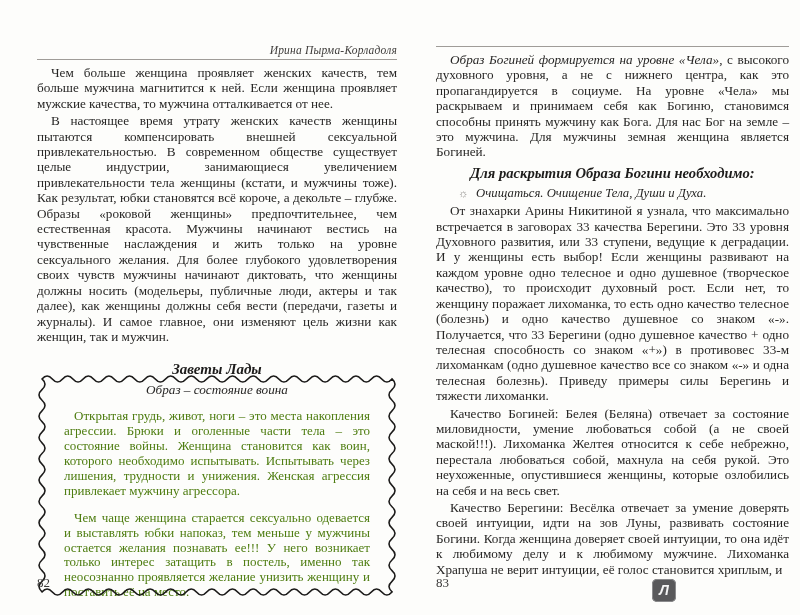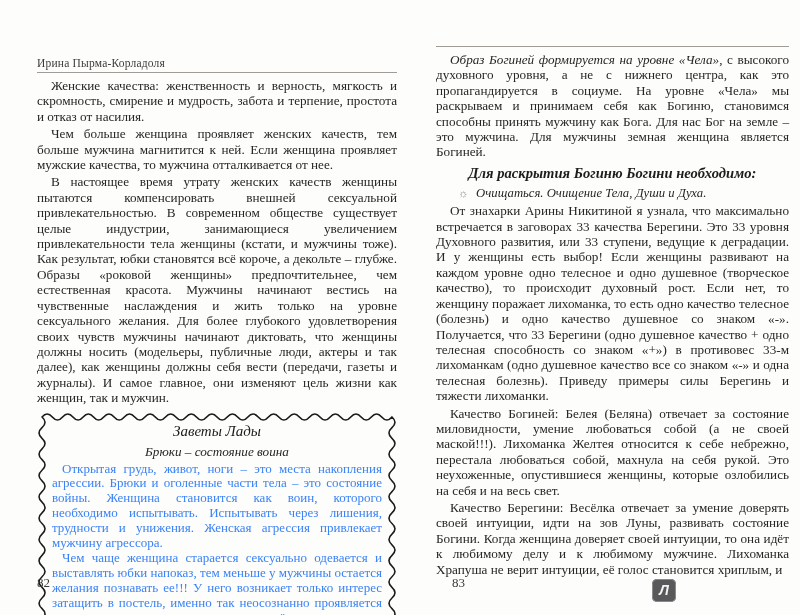--- a/index.html
+++ b/index.html
@@ -7,22 +7,22 @@
     width:800px;height:615px;position:relative;overflow:hidden;
     background:#fdfdfb;
     font-family:"Liberation Serif","DejaVu Serif",serif;
     color:#262524;
   }
   .page{position:absolute;top:44px;}
   .page.left{left:37px;width:360px;}
   .page.right{left:436px;width:353px;}
 
   .running-head{
-    font-size:11.5px;line-height:13px;text-align:left;
-    color:#3e3c3a;letter-spacing:.2px;margin-top:13px;
+    font-style:italic;font-size:11.5px;line-height:13px;text-align:right;
+    color:#3e3c3a;letter-spacing:.2px;
   }
   .head-rule{border:0;border-top:1px solid #9f9c98;margin:2px 0 5px;}
 
   p.body-p{
     margin:0 0 2px;font-size:13.2px;line-height:15.4px;
     text-align:justify;text-indent:14px;color:#272625;
   }
   .section-heading{
     font-weight:bold;font-style:italic;font-size:14.6px;line-height:17px;
     text-align:center;margin:5px 0 4px;color:#1e1d1c;
@@ -30,35 +30,35 @@
   .bullet-row{
     margin:0 0 2px 22px;font-size:12.7px;line-height:15.4px;color:#272625;
     display:flex;gap:8px;align-items:baseline;
   }
   .bullet-row .sun{color:#8f8d8a;font-size:11px;flex:0 0 auto;}
   .bullet-row i{}
 
   .lada-box{position:relative;margin-top:6px;padding:11px 15px 9px;}
   .lada-box svg.wavy{position:absolute;inset:0;width:100%;height:100%;pointer-events:none;}
   .box-title{
-    text-align:center;font-weight:normal;font-style:italic;font-size:15px;
+    text-align:center;font-weight:bold;font-style:italic;font-size:15px;
     line-height:17px;margin-bottom:4px;color:#1c1b1a;
   }
   .box-subtitle{
     text-align:center;font-style:italic;font-size:13.2px;line-height:15px;
     margin-bottom:3px;color:#272625;
   }
   .lada-box p{
-    margin:0;font-size:13px;line-height:14.9px;text-align:justify;
-    text-indent:10px;color:#3b82f6;
+    margin:12px;font-size:13px;line-height:14.9px;text-align:justify;
+    text-indent:10px;color:#4d7c0f;
   }
 
   .pagenum{position:absolute;top:575px;font-size:13px;color:#3a3938;text-align:left;}
   .pagenum.pn-left{left:37px;width:330px;}
-  .pagenum.pn-right{left:452px;width:326px;}
+  .pagenum.pn-right{left:436px;width:326px;}
 
   .watermark{
     position:absolute;left:652px;top:579px;width:24px;height:23px;
     background:#59595b;border-radius:5px;
     display:flex;align-items:center;justify-content:center;
     box-shadow:0 0 0 1px #8b8b8d inset;
   }
   .watermark span{
     color:#f5f5f5;font-family:"Liberation Sans","DejaVu Sans",sans-serif;
     font-weight:bold;font-style:italic;font-size:14px;line-height:1;
@@ -68,41 +68,40 @@
 </style>
 </head>
 <body>
 
 <div>
 
   <section class="page left">
     <div class="running-head">Ирина Пырма-Корладоля</div>
     <hr class="head-rule">
 
-    <p class="body-p">Женские качества: женственность и верность, мягкость и скромность, смирение и мудрость, забота и терпение, простота и отказ от насилия.</p>
     <p class="body-p">Чем больше женщина проявляет женских качеств, тем больше мужчина магнитится к ней. Если женщина проявляет мужские качества, то мужчина отталкивается от нее.</p>
     <p class="body-p">В настоящее время утрату женских качеств женщины пытаются компенсировать внешней сексуальной привлекательностью. В современном обществе существует целые индустрии, занимающиеся увеличением привлекательности тела женщины (кстати, и мужчины тоже). Как результат, юбки становятся всё короче, а декольте – глубже. Образы «роковой женщины» предпочтительнее, чем естественная красота. Мужчины начинают вестись на чувственные наслаждения и жить только на уровне сексуального желания. Для более глубокого удовлетворения своих чувств мужчины начинают диктовать, что женщины должны носить (модельеры, публичные люди, актеры и так далее), как женщины должны себя вести (передачи, газеты и журналы). И самое главное, они изменяют цель жизни как женщин, так и мужчин.</p>
 
     <div class="lada-box">
       <svg class="wavy" aria-hidden="true" viewBox="0 0 360 223">
           <path d="M 5 5 q 5.147058823529412 -6 10.294117647058824 0 q 5.147058823529412 6 10.294117647058824 0 q 5.147058823529412 -6 10.294117647058824 0 q 5.147058823529412 6 10.294117647058824 0 q 5.147058823529412 -6 10.294117647058824 0 q 5.147058823529412 6 10.294117647058824 0 q 5.147058823529412 -6 10.294117647058824 0 q 5.147058823529412 6 10.294117647058824 0 q 5.147058823529412 -6 10.294117647058824 0 q 5.147058823529412 6 10.294117647058824 0 q 5.147058823529412 -6 10.294117647058824 0 q 5.147058823529412 6 10.294117647058824 0 q 5.147058823529412 -6 10.294117647058824 0 q 5.147058823529412 6 10.294117647058824 0 q 5.147058823529412 -6 10.294117647058824 0 q 5.147058823529412 6 10.294117647058824 0 q 5.147058823529412 -6 10.294117647058824 0 q 5.147058823529412 6 10.294117647058824 0 q 5.147058823529412 -6 10.294117647058824 0 q 5.147058823529412 6 10.294117647058824 0 q 5.147058823529412 -6 10.294117647058824 0 q 5.147058823529412 6 10.294117647058824 0 q 5.147058823529412 -6 10.294117647058824 0 q 5.147058823529412 6 10.294117647058824 0 q 5.147058823529412 -6 10.294117647058824 0 q 5.147058823529412 6 10.294117647058824 0 q 5.147058823529412 -6 10.294117647058824 0 q 5.147058823529412 6 10.294117647058824 0 q 5.147058823529412 -6 10.294117647058824 0 q 5.147058823529412 6 10.294117647058824 0 q 5.147058823529412 -6 10.294117647058824 0 q 5.147058823529412 6 10.294117647058824 0 q 5.147058823529412 -6 10.294117647058824 0 q 5.147058823529412 6 10.294117647058824 0 q 6 5.325 0 10.65 q -6 5.325 0 10.65 q 6 5.325 0 10.65 q -6 5.325 0 10.65 q 6 5.325 0 10.65 q -6 5.325 0 10.65 q 6 5.325 0 10.65 q -6 5.325 0 10.65 q 6 5.325 0 10.65 q -6 5.325 0 10.65 q 6 5.325 0 10.65 q -6 5.325 0 10.65 q 6 5.325 0 10.65 q -6 5.325 0 10.65 q 6 5.325 0 10.65 q -6 5.325 0 10.65 q 6 5.325 0 10.65 q -6 5.325 0 10.65 q 6 5.325 0 10.65 q -6 5.325 0 10.65 q -5.147058823529412 6 -10.294117647058824 0 q -5.147058823529412 -6 -10.294117647058824 0 q -5.147058823529412 6 -10.294117647058824 0 q -5.147058823529412 -6 -10.294117647058824 0 q -5.147058823529412 6 -10.294117647058824 0 q -5.147058823529412 -6 -10.294117647058824 0 q -5.147058823529412 6 -10.294117647058824 0 q -5.147058823529412 -6 -10.294117647058824 0 q -5.147058823529412 6 -10.294117647058824 0 q -5.147058823529412 -6 -10.294117647058824 0 q -5.147058823529412 6 -10.294117647058824 0 q -5.147058823529412 -6 -10.294117647058824 0 q -5.147058823529412 6 -10.294117647058824 0 q -5.147058823529412 -6 -10.294117647058824 0 q -5.147058823529412 6 -10.294117647058824 0 q -5.147058823529412 -6 -10.294117647058824 0 q -5.147058823529412 6 -10.294117647058824 0 q -5.147058823529412 -6 -10.294117647058824 0 q -5.147058823529412 6 -10.294117647058824 0 q -5.147058823529412 -6 -10.294117647058824 0 q -5.147058823529412 6 -10.294117647058824 0 q -5.147058823529412 -6 -10.294117647058824 0 q -5.147058823529412 6 -10.294117647058824 0 q -5.147058823529412 -6 -10.294117647058824 0 q -5.147058823529412 6 -10.294117647058824 0 q -5.147058823529412 -6 -10.294117647058824 0 q -5.147058823529412 6 -10.294117647058824 0 q -5.147058823529412 -6 -10.294117647058824 0 q -5.147058823529412 6 -10.294117647058824 0 q -5.147058823529412 -6 -10.294117647058824 0 q -5.147058823529412 6 -10.294117647058824 0 q -5.147058823529412 -6 -10.294117647058824 0 q -5.147058823529412 6 -10.294117647058824 0 q -5.147058823529412 -6 -10.294117647058824 0 q -6 -5.325 0 -10.65 q 6 -5.325 0 -10.65 q -6 -5.325 0 -10.65 q 6 -5.325 0 -10.65 q -6 -5.325 0 -10.65 q 6 -5.325 0 -10.65 q -6 -5.325 0 -10.65 q 6 -5.325 0 -10.65 q -6 -5.325 0 -10.65 q 6 -5.325 0 -10.65 q -6 -5.325 0 -10.65 q 6 -5.325 0 -10.65 q -6 -5.325 0 -10.65 q 6 -5.325 0 -10.65 q -6 -5.325 0 -10.65 q 6 -5.325 0 -10.65 q -6 -5.325 0 -10.65 q 6 -5.325 0 -10.65 q -6 -5.325 0 -10.65 q 6 -5.325 0 -10.65" fill="none" stroke="#1b1a19" stroke-width="1.6" stroke-linecap="round"></path>
         </svg>
       <div class="box-title">Заветы Лады</div>
-      <div class="box-subtitle">Брюки – состояние воина</div>
+      <div class="box-subtitle">Образ – состояние воина</div>
       <p>Открытая грудь, живот, ноги – это места накопления агрессии. Брюки и оголенные части тела – это состояние войны. Женщина становится как воин, которого необходимо испытывать. Испытывать через лишения, трудности и унижения. Женская агрессия привлекает мужчину агрессора.</p>
       <p>Чем чаще женщина старается сексуально одевается и выставлять юбки напоказ, тем меньше у мужчины остается желания познавать ее!!! У него возникает только интерес затащить в постель, именно так неосознанно проявляется желание унизить женщину и поставить её на место.</p>
     </div>
   </section>
 
   <section class="page right">
     <hr class="head-rule">
 
     <p class="body-p"><i class="lead">Образ Богиней формируется на уровне «Чела»</i><span>, с высокого духовного уровня, а не с нижнего центра, как это пропагандируется в социуме. На уровне «Чела» мы раскрываем и принимаем себя как Богиню, становимся способны принять мужчину как Бога. Для нас Бог на земле – это мужчина. Для мужчины земная женщина является Богиней.</span></p>
 
-    <div class="section-heading">Для раскрытия Богиню Богини необходимо:</div>
+    <div class="section-heading">Для раскрытия Образа Богини необходимо:</div>
 
     <div class="bullet-row">
       <span class="sun">☼</span>
       <i>Очищаться. Очищение Тела, Души и Духа.</i>
     </div>
 
     <p class="body-p">От знахарки Арины Никитиной я узнала, что максимально встречается в заговорах 33 качества Берегини. Это 33 уровня Духовного развития, или 33 ступени, ведущие к деградации. И у женщины есть выбор! Если женщины развивают на каждом уровне одно телесное и одно душевное (творческое качество), то происходит духовный рост. Если нет, то женщину поражает лихоманка, то есть одно качество телесное (болезнь) и одно качество душевное со знаком «-». Получается, что 33 Берегини (одно душевное качество + одно телесная способность со знаком «+») в противовес 33-м лихоманкам (одно душевное качество все со знаком «-» и одна телесная болезнь). Приведу примеры силы Берегинь и тяжести лихоманки.</p>
     <p class="body-p">Качество Богиней: Белея (Беляна) отвечает за состояние миловидности, умение любоваться собой (а не своей маской!!!). Лихоманка Желтея относится к себе небрежно, перестала любоваться собой, махнула на себя рукой. Это неухоженные, опустившиеся женщины, которые озлобились на себя и на весь свет.</p>
     <p class="body-p">Качество Берегини: Весёлка отвечает за умение доверять своей интуиции, идти на зов Луны, развивать состояние Богини. Когда женщина доверяет своей интуиции, то она идёт к любимому делу и к любимому мужчине. Лихоманка Храпуша не верит интуиции, её голос становится хриплым, и</p>
   </section>

